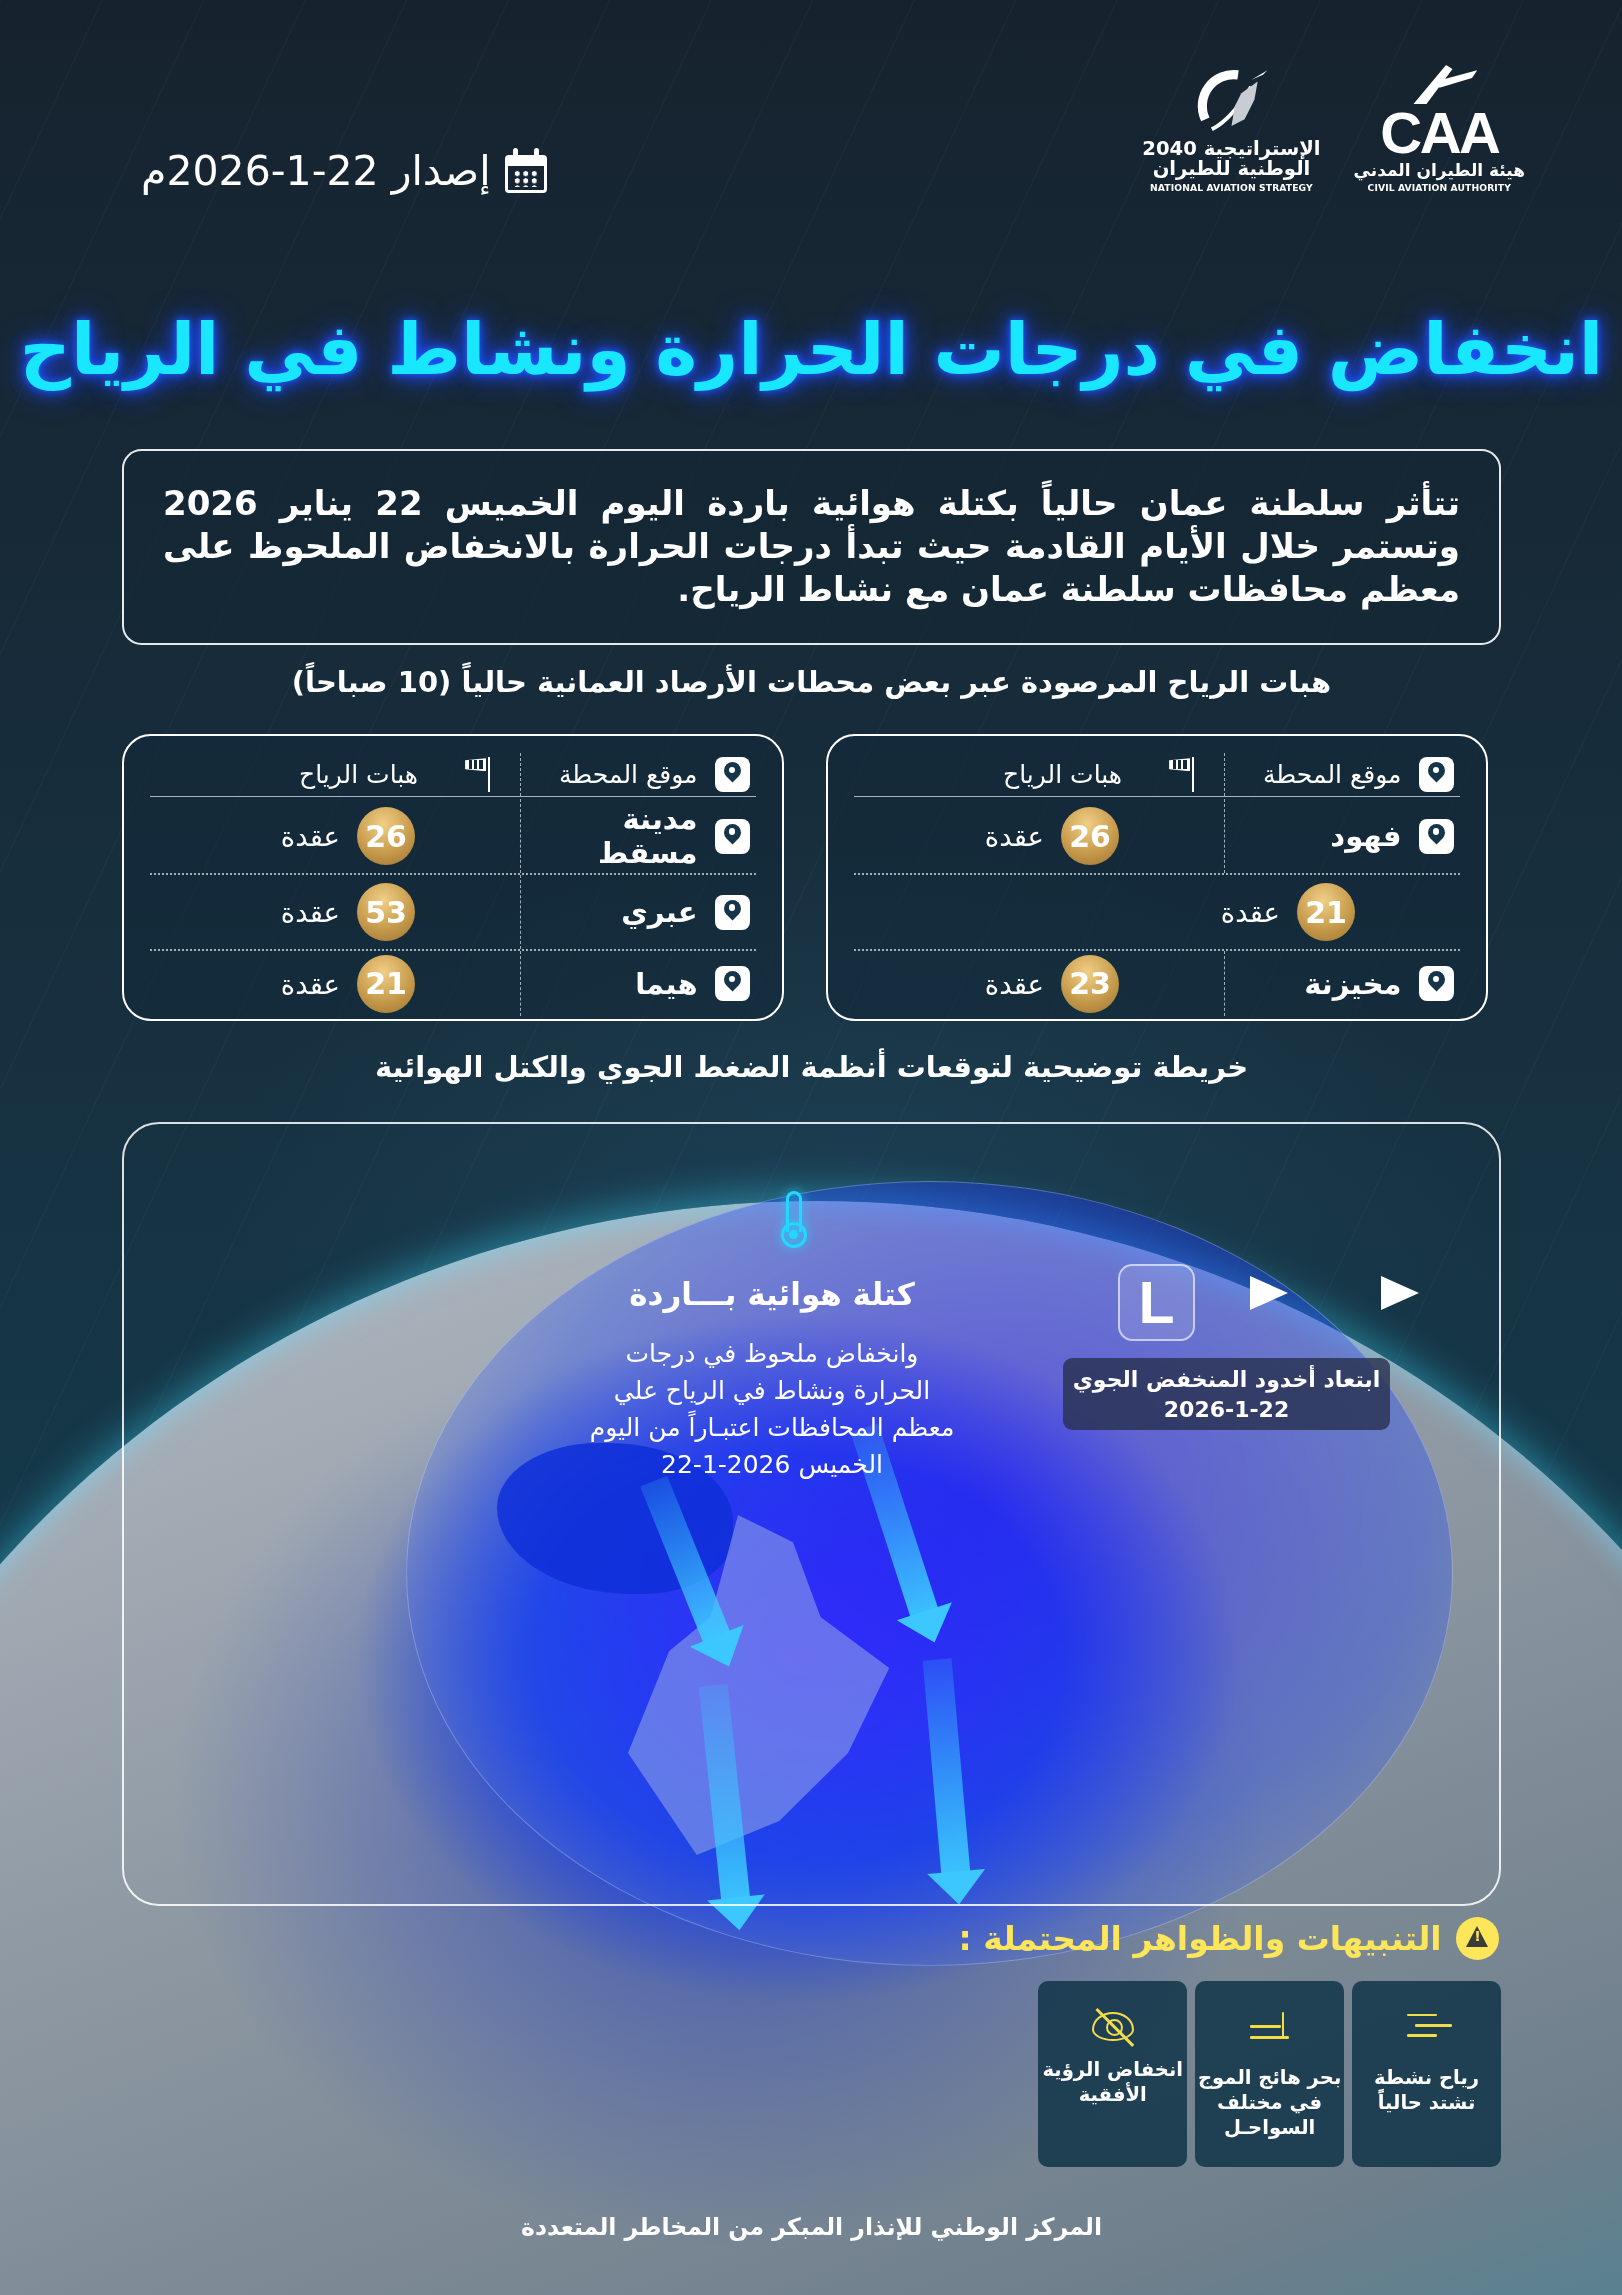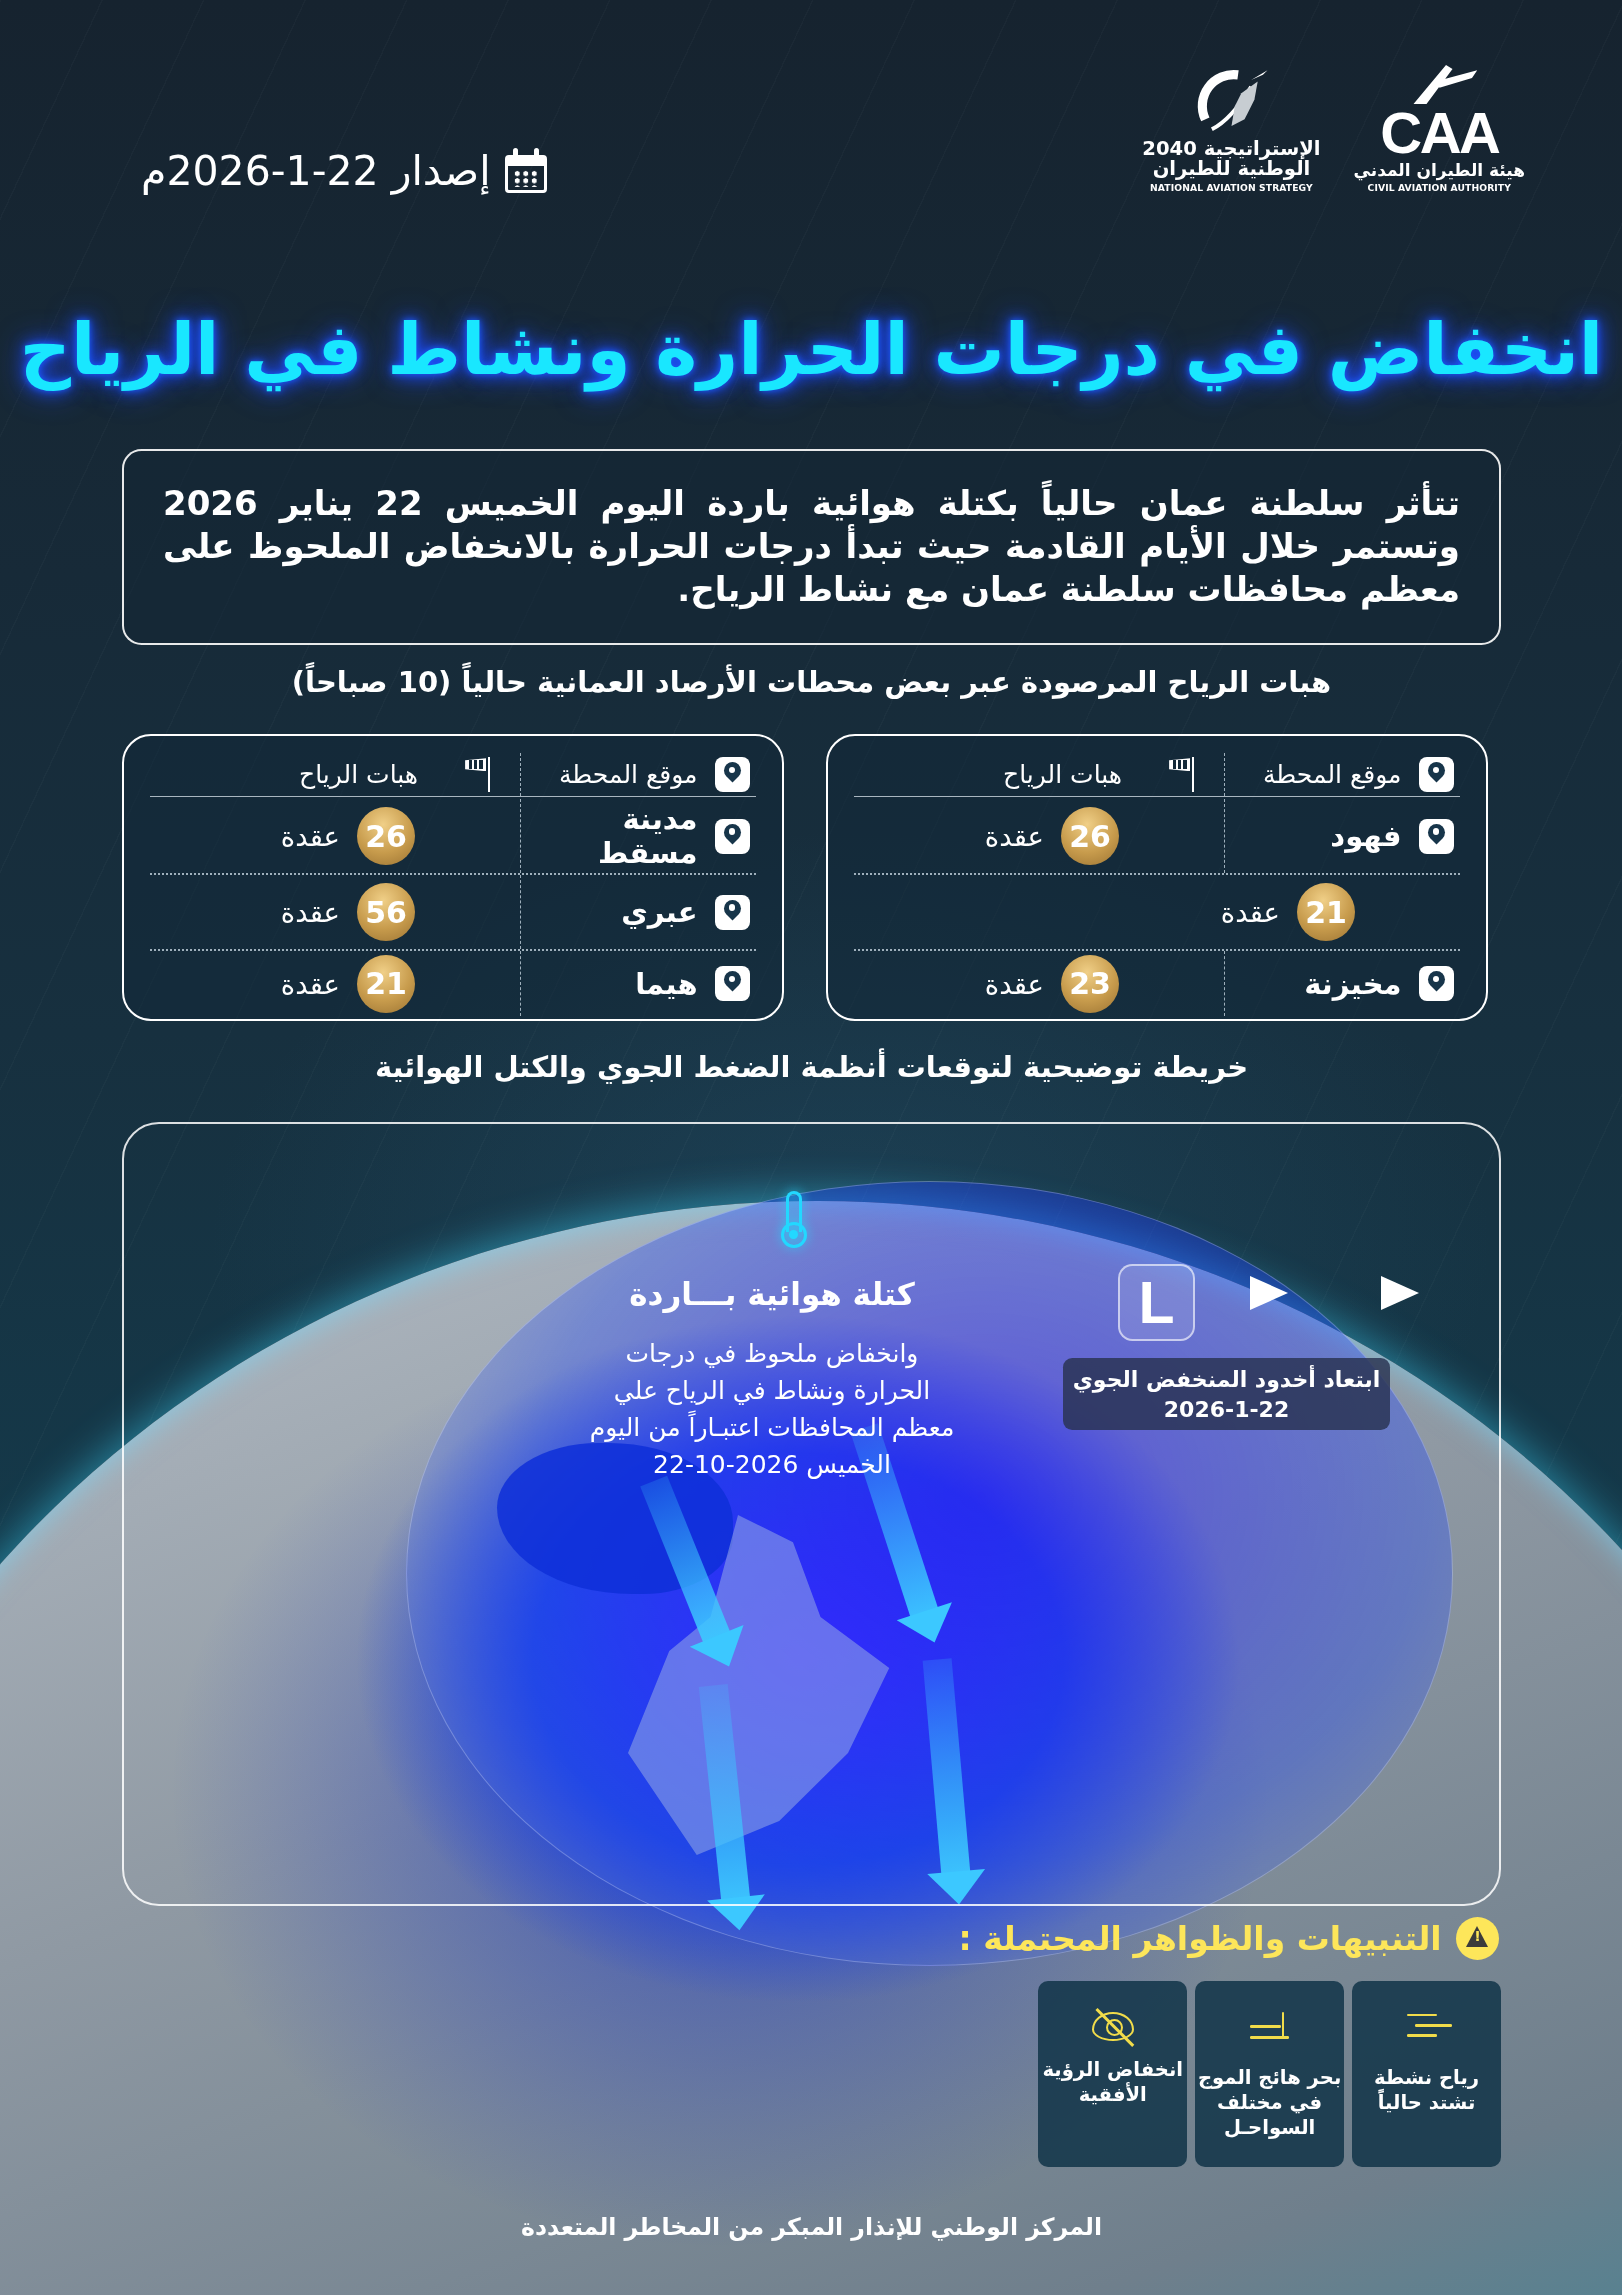--- a/index.html
+++ b/index.html
@@ -237,21 +237,21 @@
         <span class="badge">26</span>
         <span class="unit">عقدة</span>
       </div>
   </div>
   <div class="t-row dot" style="top:139px">
     <div class="cell-loc">
         <span class="pin"></span>
         <span class="st-name">عبري</span>
       </div>
     <div class="cell-wind">
-        <span class="badge">56</span>
+        <span class="badge">53</span>
         <span class="unit">عقدة</span>
       </div>
   </div>
   <div class="t-row" style="top:215px;height:65px">
     <div class="cell-loc">
         <span class="pin"></span>
         <span class="st-name">هيما</span>
       </div>
     <div class="cell-wind">
         <span class="badge">21</span>
@@ -261,21 +261,21 @@
 </div>
 
 <div class="section-h" style="top:1050px">خريطة توضيحية لتوقعات أنظمة الضغط الجوي والكتل الهوائية</div>
 <div class="map"></div>
 
 <div class="therm">
     <div class="tube"></div>
     <div class="bulb"></div>
   </div>
 <div class="cold-title">كتلة هوائية بـــاردة</div>
-<div class="cold-desc">وانخفاض ملحوظ في درجات الحرارة ونشاط في الرياح علي معظم المحافظات اعتبـاراً من اليوم الخميس 2026-10-22</div>
+<div class="cold-desc">وانخفاض ملحوظ في درجات الحرارة ونشاط في الرياح علي معظم المحافظات اعتبـاراً من اليوم الخميس 2026-1-22</div>
 
 <div class="lbox">L</div>
 <div class="tri" style="left:1250px;top:1276px;"></div>
 <div class="tri" style="left:1381px;top:1276px;"></div>
 <div class="low-label">
   <div>ابتعاد أخدود المنخفض الجوي</div>
   <div>2026-1-22</div>
 </div>
 
 <div class="alert-h">

